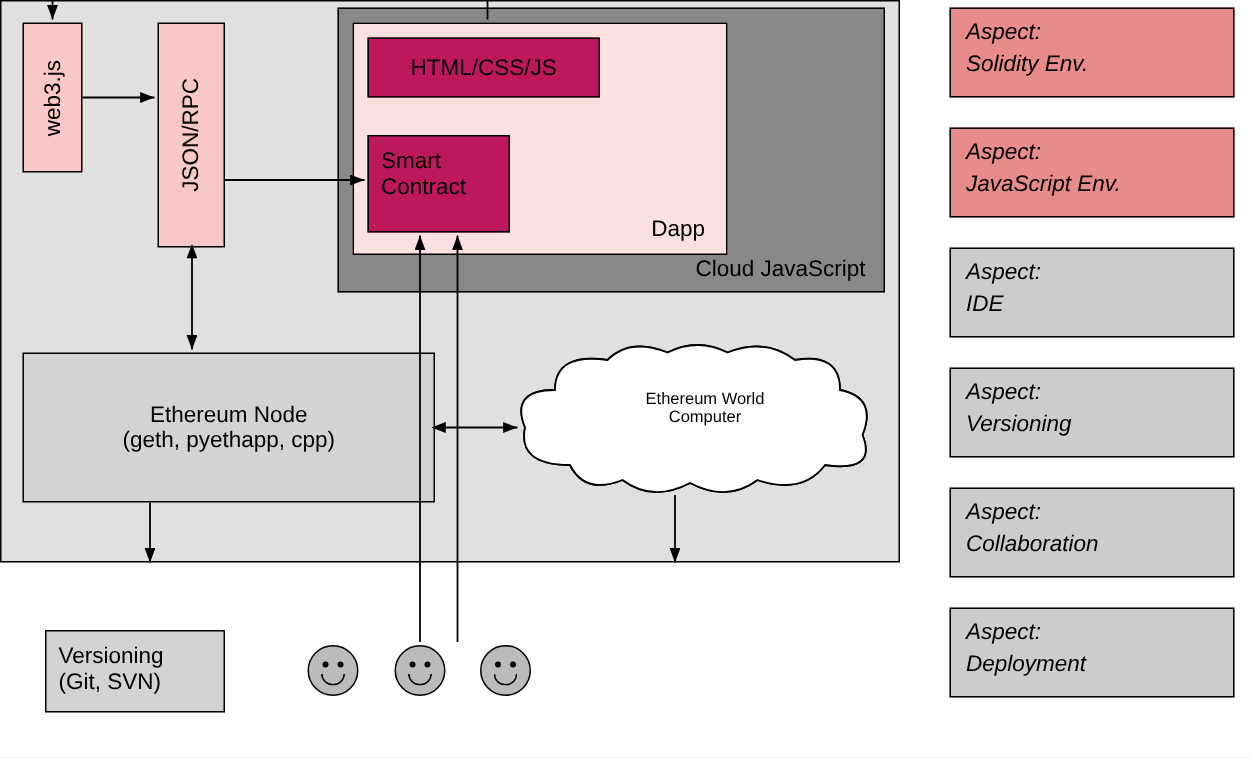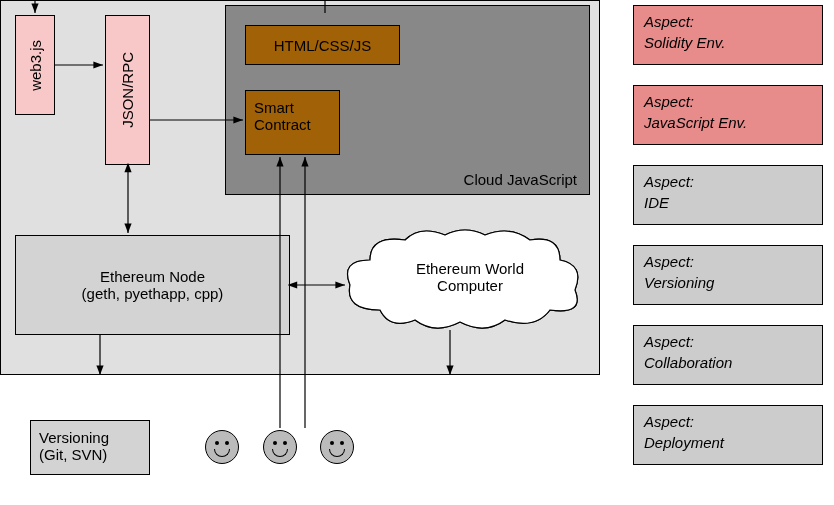--- a/index.html
+++ b/index.html
@@ -1,21 +1,21 @@
 <!DOCTYPE html>
 <html><head>
   <meta charset="utf-8">
   <style>
     * { box-sizing: border-box; margin: 0; padding: 0; }
     body { font-family: Arial, sans-serif; font-size: 14px; background: #fff; }
     .canvas { position: relative; width: 834px; height: 505px; }
     .box { position: absolute; border: 1px solid #000; display: flex; align-items: center; justify-content: center; text-align: center; }
     .gray-bg { background: #d3d3d3; }
     .pink-bg { background: #f8c8c8; }
-    .red-bg { background: #a16207; }
+    .red-bg { background: #be185d; }
     .ltpink-bg { background: #fbe0e0; }
     .darkgray-bg { background: #888; }
     .vertical-text { writing-mode: vertical-rl; transform: rotate(180deg); }
     .label { font-size: 15px; }
     .aspect { position: absolute; left: 633px; width: 190px; height: 60px; border: 1px solid #000; padding: 5px 10px; font-style: italic; font-size: 15px; line-height: 1.4; }
     .aspect.red { background: #e88b8b; }
     .aspect.gray { background: #ccc; }
     svg.arrow-layer { position: absolute; left: 0; top: 0; width: 834px; height: 505px; pointer-events: none; }
     .smiley { position: absolute; width: 34px; height: 34px; border-radius: 50%; background: #bbb; border: 1.5px solid #000; }
     .smiley .eye { position: absolute; width: 4px; height: 4px; background: #000; border-radius: 50%; top: 10px; }
@@ -35,39 +35,42 @@
   </div>
 
   <div class="box pink-bg" style="left:105px; top:15px; width:45px; height:150px;">
     <span class="vertical-text label">JSON/RPC</span>
   </div>
 
   <div class="box darkgray-bg" style="left:225px; top:5px; width:365px; height:190px; align-items: flex-end; justify-content: flex-end; padding: 6px 12px;">
     <span class="label" style="font-size:15px;">Cloud JavaScript</span>
   </div>
 
+  <div class="box ltpink-bg" style="left:235px; top:15px; width:250px; height:155px; align-items: flex-end; justify-content: flex-end; padding: 8px 14px;">
+    <span class="label">Dapp</span>
+  </div>
 
   <div class="box red-bg" style="left:245px; top:25px; width:155px; height:40px;">
     <span class="label">HTML/CSS/JS</span>
   </div>
 
   <div class="box gray-bg" style="left:15px; top:235px; width:275px; height:100px;">
     <span class="label" style="white-space:pre-line;">Ethereum Node
 (geth, pyethapp, cpp)</span>
   </div>
 
   <div class="box red-bg" style="left:245px; top:90px; width:95px; height:65px; justify-content:flex-start; align-items:flex-start; padding:8px;">
     <span class="label" style="white-space:pre-line; text-align:left;">Smart
 Contract</span>
   </div>
 
   <svg class="cloud" width="260" height="130" style="left:335px; top:220px;">
     <path d="M 45 90 Q 10 90 15 65 Q 5 40 35 40 Q 35 15 70 20 Q 85 5 110 15 Q 130 5 150 15 Q 175 5 195 20 Q 225 15 225 40 Q 250 45 240 70 Q 250 95 215 90 Q 200 110 170 100 Q 150 115 125 102 Q 100 115 80 100 Q 55 110 45 90 Z" fill="#fff" stroke="#000" stroke-width="1.2"></path>
   </svg>
-  <div style="position:absolute; left:380px; top:260px; width:180px; text-align:center; white-space:pre-line; font-size:15px;">Ethereum World
+  <div style="position:absolute; left:380px; top:260px; width:180px; text-align:center; white-space:pre-line; font-size:11px;">Ethereum World
 Computer</div>
 
   <div class="box gray-bg" style="left:30px; top:420px; width:120px; height:55px; justify-content:flex-start; align-items:flex-start; padding:8px;">
     <span class="label" style="white-space:pre-line; text-align:left;">Versioning
 (Git, SVN)</span>
   </div>
 
   <div class="smiley" style="left:205px; top:430px;">
     <div class="eye l"></div>
       <div class="eye r"></div>

